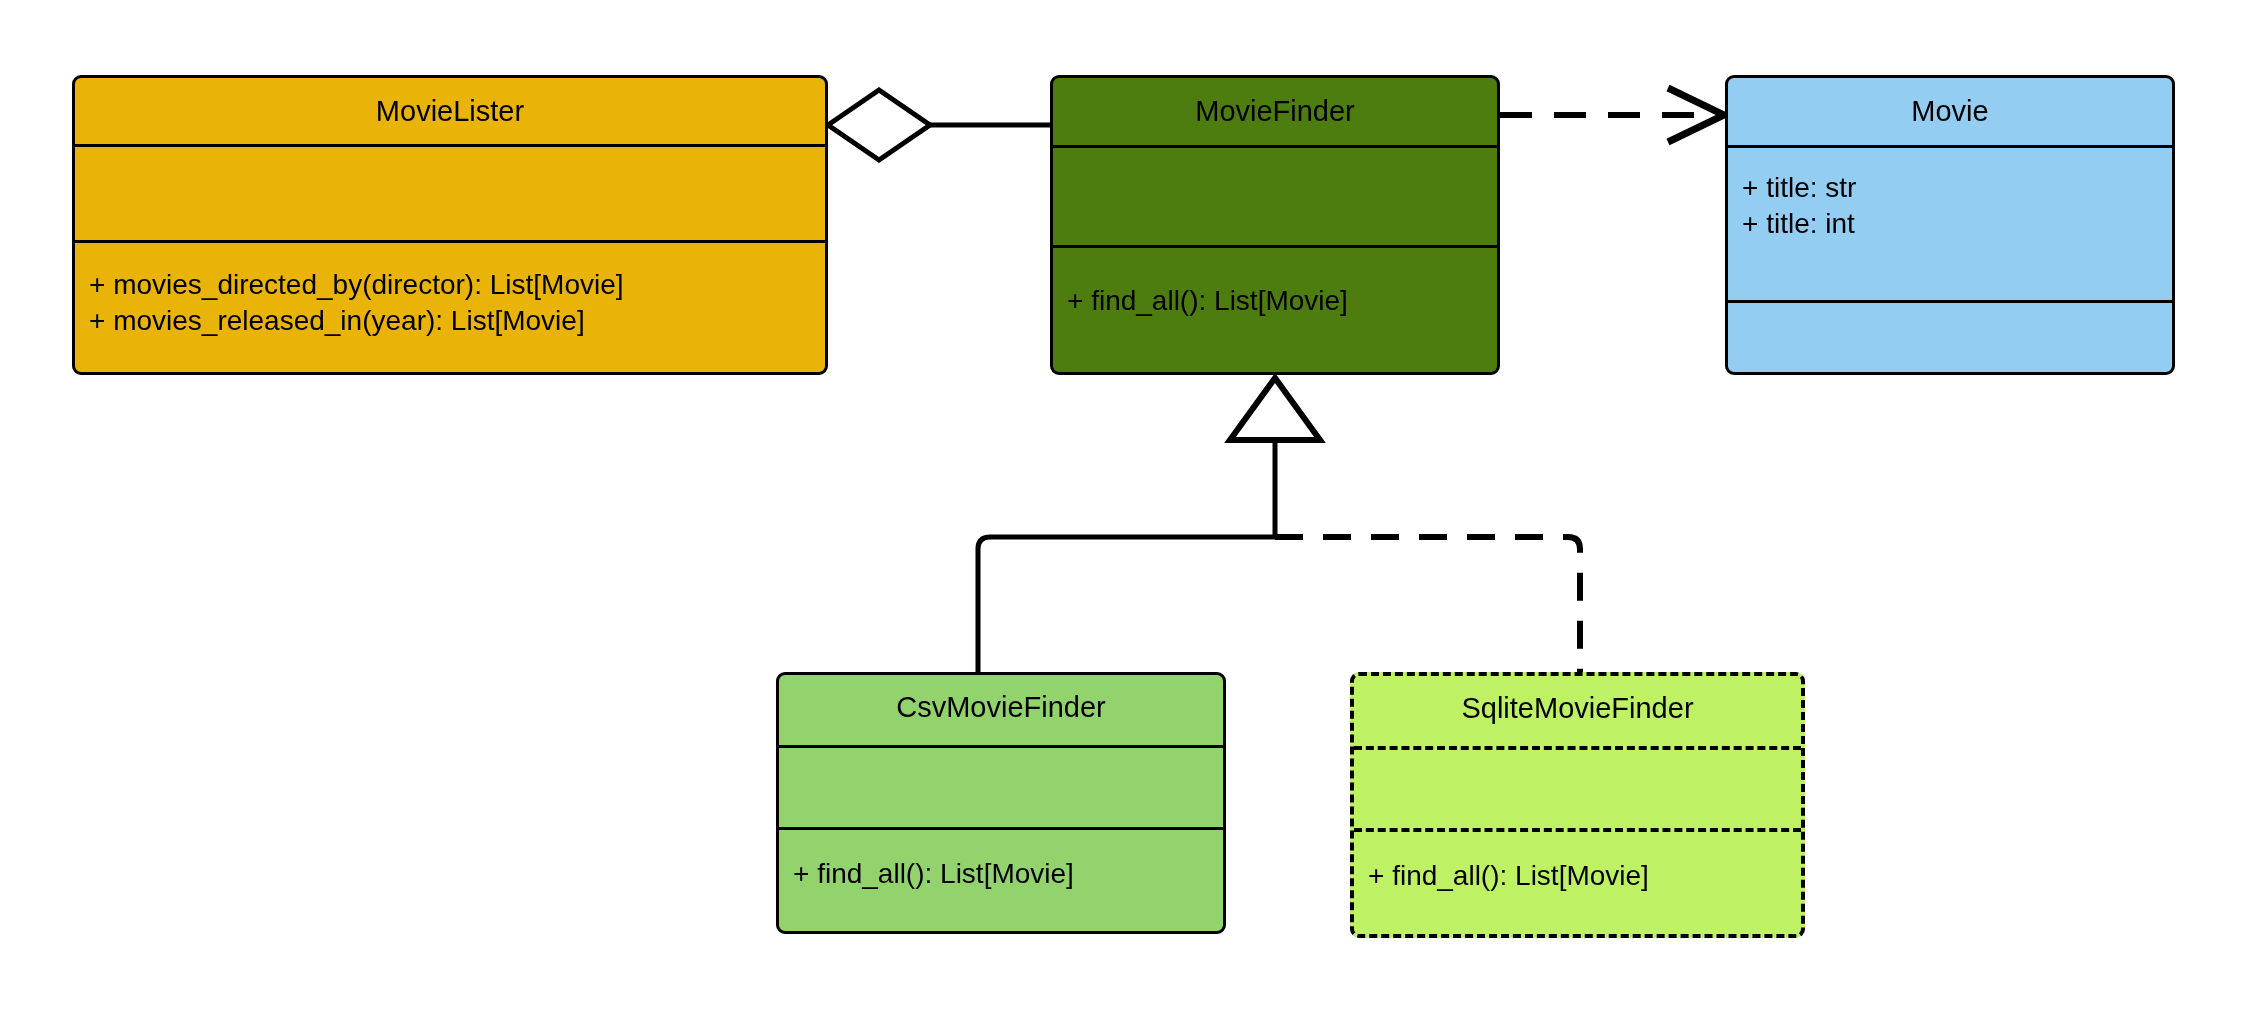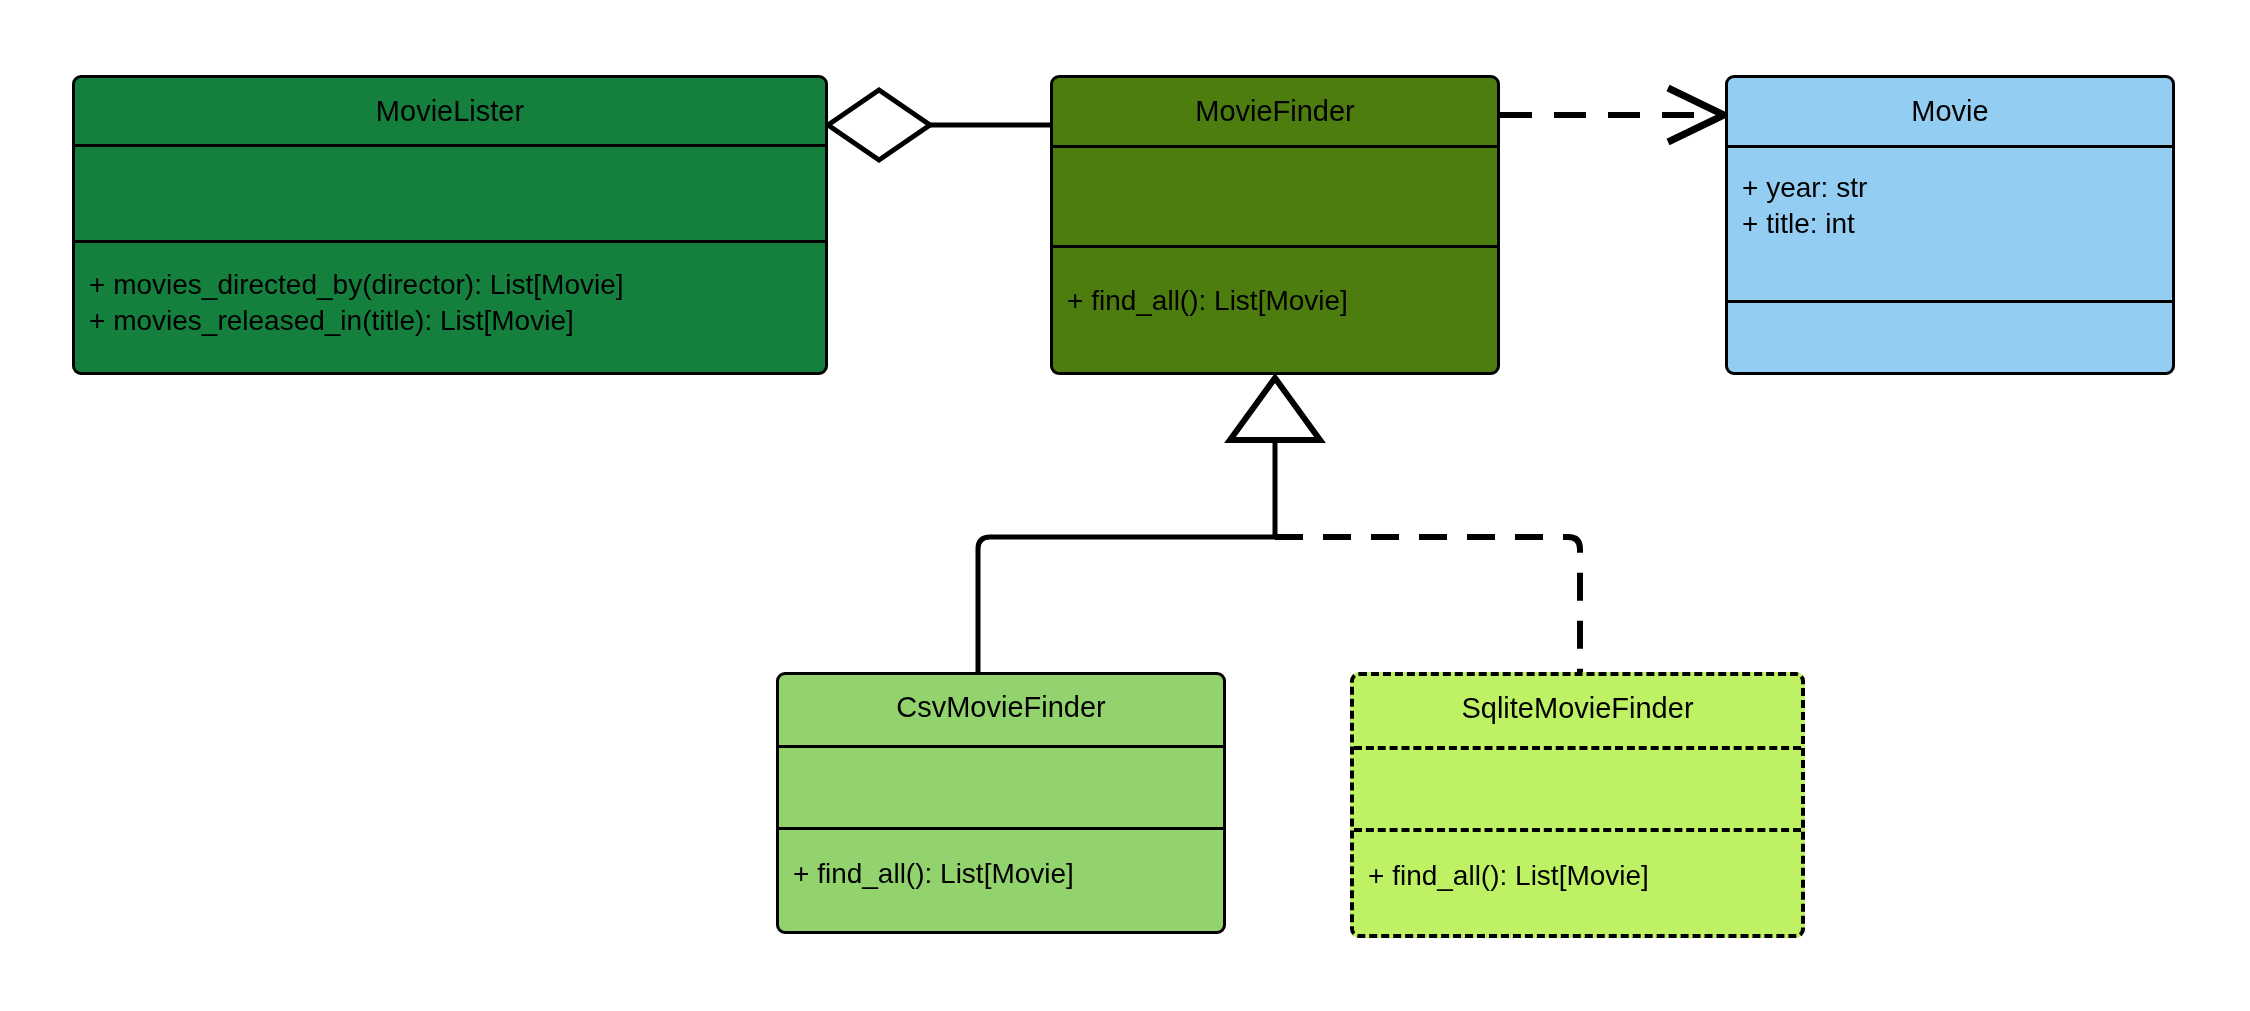--- a/index.html
+++ b/index.html
@@ -68,21 +68,21 @@
     font-size: 28px;
     color: #000000;
     line-height: 1.28;
   }
   .member-item {
     white-space: nowrap;
   }
   
   #class-movielister {
     left: 72px; top: 75px; width: 756px; height: 300px;
-    background: #15803d;
+    background: #eab308;
   }
   #class-movielister .c-name   { height: 66px; padding-top: 18px; }
   #class-movielister .c-attrs  { height: 96px; }
   #class-movielister .c-ops    { flex: 1; padding-top: 24px; }
 
   #class-moviefinder {
     left: 1050px; top: 75px; width: 450px; height: 300px;
     background: #4d7c0f;
     justify-content: center;
   }
@@ -146,40 +146,40 @@
     </g>
   </svg>
 
   <div class="uml-class" id="class-movielister">
     <div class="compartment c-name">
       <div class="class-name">MovieLister</div>
     </div>
     <div class="compartment c-attrs divided member-list"></div>
     <div class="compartment c-ops divided member-list">
       <div class="member-item">+ movies_directed_by(director): List[Movie]</div>
-      <div class="member-item">+ movies_released_in(title): List[Movie]</div>
+      <div class="member-item">+ movies_released_in(year): List[Movie]</div>
     </div>
   </div>
 
   <div class="uml-class" id="class-moviefinder">
     <div class="compartment c-name">
       <div class="class-name">MovieFinder</div>
     </div>
     <div class="compartment c-attrs divided member-list"></div>
     <div class="compartment c-ops divided member-list">
       <div class="member-item">+ find_all(): List[Movie]</div>
     </div>
   </div>
 
   <div class="uml-class" id="class-movie">
     <div class="compartment c-name">
       <div class="class-name">Movie</div>
     </div>
     <div class="compartment c-attrs divided member-list">
-      <div class="member-item">+ year: str</div>
+      <div class="member-item">+ title: str</div>
       <div class="member-item">+ title: int</div>
     </div>
     <div class="compartment c-ops divided member-list"></div>
   </div>
 
   <div class="uml-class" id="class-csvmoviefinder">
     <div class="compartment c-name">
       <div class="class-name">CsvMovieFinder</div>
     </div>
     <div class="compartment c-attrs divided member-list"></div>

